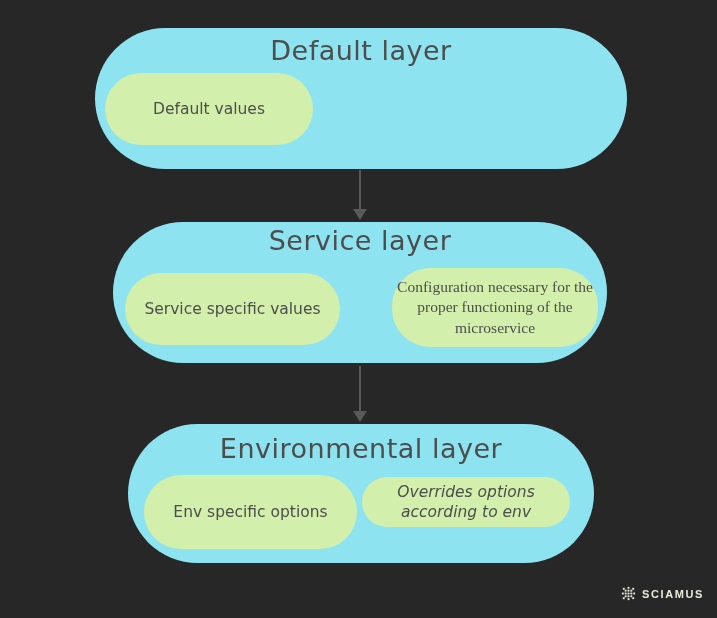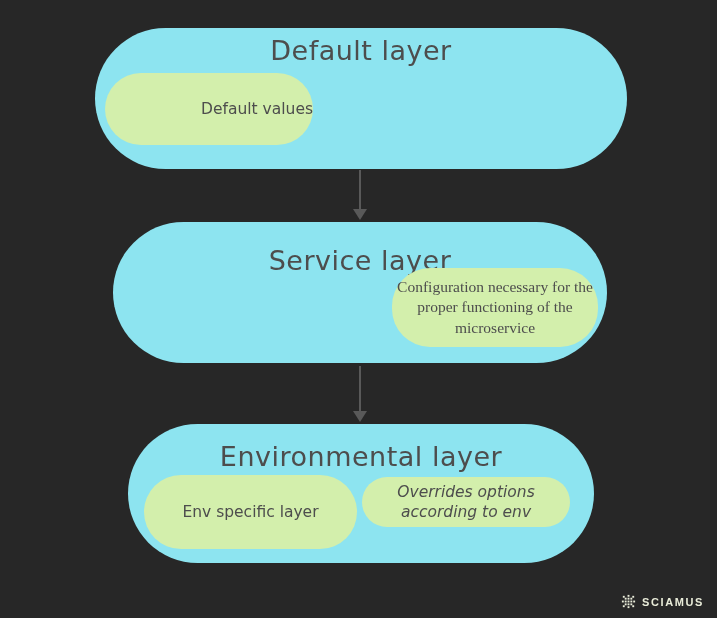--- a/index.html
+++ b/index.html
@@ -20,28 +20,28 @@
     position:absolute; background:var(--layer-fill); border-radius:71px;
   }
   .layer .title{
     margin:0; text-align:center; font-weight:400; font-size:27px;
     color:var(--ink); letter-spacing:.5px;
   }
   .l1{left:95px;  top:28px;  width:532px; height:141px;}
   .l2{left:113px; top:222px; width:494px; height:141px;}
   .l3{left:128px; top:424px; width:466px; height:139px;}
   .l1 .title{padding-top:7px;}
-  .l2 .title{padding-top:23px;}
-  .l3 .title{padding-top:17px;}
+  .l2 .title{padding-top:3px;}
+  .l3 .title{padding-top:9px;}
   .pill{
     position:absolute; background:var(--pill-fill);
     display:flex; align-items:center; justify-content:center;
     text-align:center; color:var(--ink); font-size:15.5px; line-height:1.3;
   }
-  .l1 .p1{left:10px;  top:45px; width:208px; height:72px; border-radius:36px;justify-content:flex-end;}
+  .l1 .p1{left:10px;  top:45px; width:208px; height:72px; border-radius:36px;}
   .l1 .p2{left:305px; top:42px; width:210px; height:73px; border-radius:36px;}
   .l2 .p1{left:12px;  top:51px; width:215px; height:72px; border-radius:36px;}
   .l2 .p2{left:279px; top:46px; width:206px; height:79px; border-radius:38px;font-family:Liberation Serif, serif;}
   .l3 .p1{left:16px;  top:51px; width:213px; height:74px; border-radius:37px;}
   .l3 .p2{left:234px; top:53px; width:208px; height:50px; border-radius:35px;font-style:italic;}
   .l1 .p2 span{display:inline-block; width:185px;}
   .l2 .p2 span{display:inline-block; width:196px;}
   .l3 .p2 span{display:inline-block; width:165px;}
   .arrow{position:absolute; width:14px;}
   .a1{left:353px; top:170px; height:50px;}
@@ -49,21 +49,21 @@
   .arrow-line{
     position:absolute; left:6px; top:0; bottom:10px; width:2px;
     background:var(--arrow);
   }
   .arrow-head{
     position:absolute; left:0; bottom:0; width:0; height:0;
     border-left:7px solid transparent; border-right:7px solid transparent;
     border-top:11px solid var(--arrow);
   }
   .logo{
-    position:absolute; right:13px; bottom:8px;
+    position:absolute; right:13px; bottom:16px;
     display:flex; align-items:center; gap:5px;
   }
   .logo-icon{display:block;}
   .logo-icon rect{fill:var(--logo-ink);}
   .logo-text{
     color:var(--logo-ink); font-size:11px; font-weight:700;
     letter-spacing:1.6px; font-family:"Liberation Sans",sans-serif;
   }
 </style>
 </head>
@@ -78,34 +78,37 @@
     </div>
   </section>
 
   <div class="arrow a1">
     <div class="arrow-line"></div>
     <div class="arrow-head"></div>
   </div>
 
   <section class="layer l2">
     <h2 class="title">Service layer</h2>
+    <div class="pill p1">
+      <span>Service specific values</span>
+    </div>
     <div class="pill p2">
       <span>Configuration necessary for the proper functioning of the microservice</span>
     </div>
   </section>
 
   <div class="arrow a2">
     <div class="arrow-line"></div>
     <div class="arrow-head"></div>
   </div>
 
   <section class="layer l3">
     <h2 class="title">Environmental layer</h2>
     <div class="pill p1">
-      <span>Env specific layer</span>
+      <span>Env specific options</span>
     </div>
     <div class="pill p2">
       <span>Overrides options according to env</span>
     </div>
   </section>
 
   <div class="logo">
     <svg class="logo-icon" width="17" height="17" viewBox="0 0 18 18" aria-hidden="true">
       <rect x="8" y="2" width="2" height="2"></rect>
       <rect x="8" y="5" width="2" height="2"></rect>

